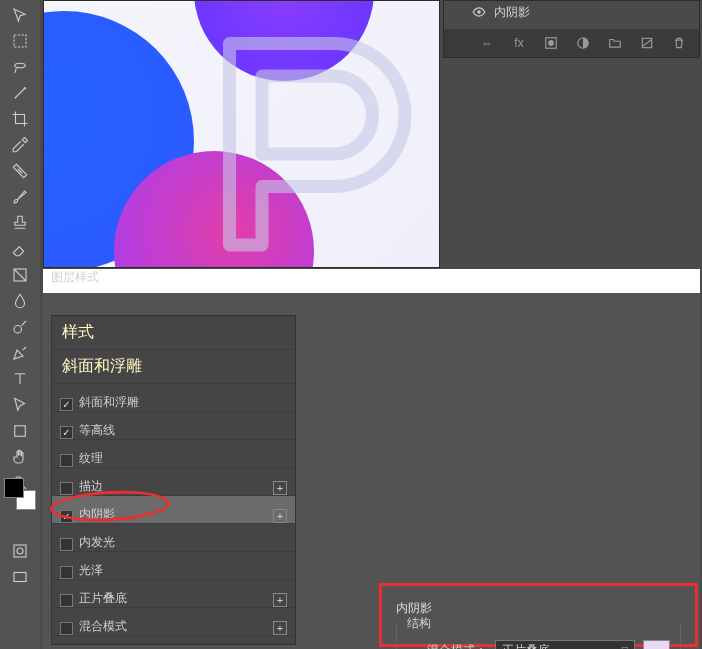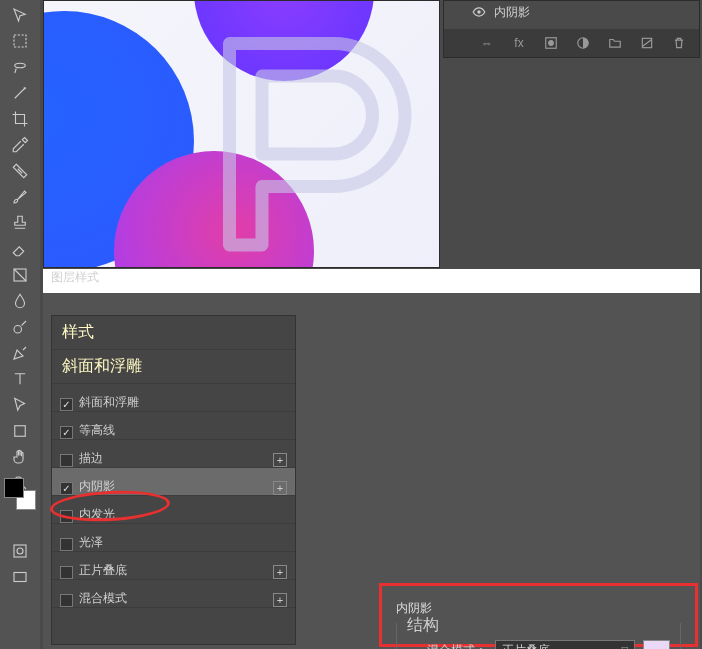--- a/index.html
+++ b/index.html
@@ -37,21 +37,21 @@
 .s-row .cb{width:13px;height:13px;background:#333;border:1px solid #777;display:flex;align-items:center;justify-content:center}
 .s-row .cb.on::after{content:"✓";font-size:10px;color:#e0e0e0}
 .s-row .plus{margin-left:auto;margin-right:8px;width:14px;height:14px;border:1px solid #888;display:flex;align-items:center;justify-content:center;font-size:11px;color:#ccc}
 .s-row.sub{}
 
 .anno-oval{position:absolute;left:50px;top:491px;width:120px;height:30px;border:3px solid #e83030;border-radius:50%;pointer-events:none;transform:rotate(-3deg)}
 
 .settings{position:absolute;left:336px;top:290px;right:2px;bottom:2px;border:3px solid #e83030;background:#535353;padding:14px 14px 4px 14px}
 .sec-title{color:#ddd;font-size:12px;margin-bottom:6px}
 .fs{border:1px solid #666;border-top:none;padding:12px 10px 18px 10px;position:relative;margin-top:6px}
-.fs-label{position:absolute;top:-8px;left:6px;background:#535353;padding:0 4px;font-size:16px}
+.fs-label{position:absolute;top:-8px;left:6px;background:#535353;padding:0 4px;font-size:12px}
 .prow{display:flex;align-items:center;height:30px;gap:8px}
 .plabel{width:90px;text-align:right;font-size:12px}
 .select{flex:0 0 140px;height:20px;background:#333;border:1px solid #777;display:flex;align-items:center;padding:0 6px;justify-content:space-between}
 .select .arr{font-size:9px;color:#aaa}
 .swatch{width:30px;height:20px;background:#e9d9f6;border:1px solid #888}
 </style>
 </head>
 <body>
 
 <div class="toolbar">
@@ -234,20 +234,24 @@
     <div class="s-head">斜面和浮雕</div>
     <div id="style-rows">
         <div class="s-row">
           <div class="cb on"></div>
           <span>斜面和浮雕</span>
         </div>
         <div class="s-row sub">
           <div class="cb on"></div>
           <span>等高线</span>
         </div>
+        <div class="s-row sub">
+          <div class="cb"></div>
+          <span>纹理</span>
+        </div>
         <div class="s-row">
           <div class="cb"></div>
           <span>描边</span>
           <div class="plus">+</div>
         </div>
         <div class="s-row sel">
           <div class="cb on"></div>
           <span>内阴影</span>
           <div class="plus">+</div>
         </div>

